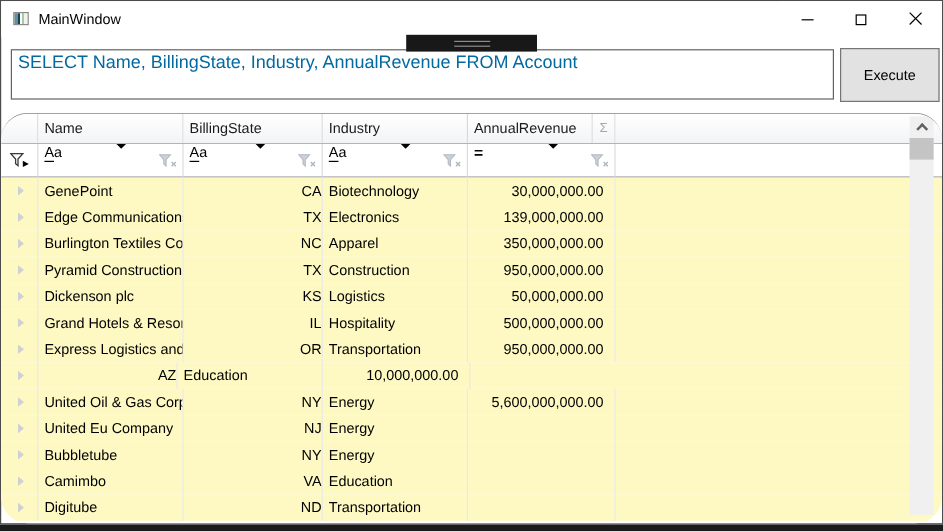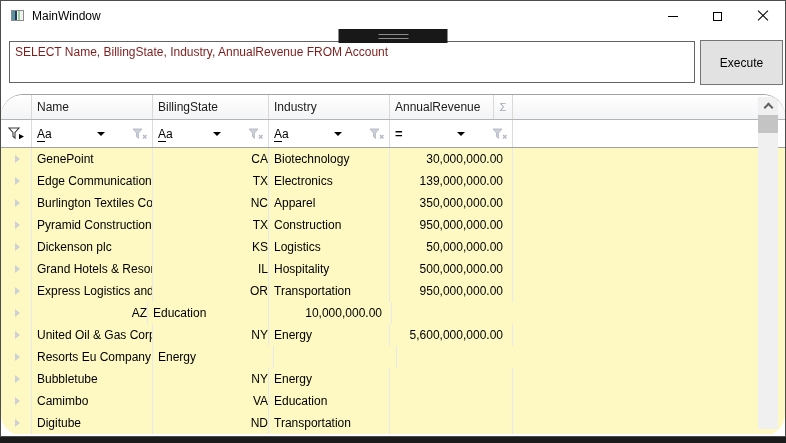--- a/index.html
+++ b/index.html
@@ -29,40 +29,40 @@
 
   
   .splitter { position: absolute; left: 50%; transform: translateX(-50%); top: 28px;
               width: 109px; height: 14px; background: #181818; z-index: 5;
               display: flex; align-items: center; justify-content: center; }
   .grip { width: 30px; height: 5px; border-top: 1px solid #8c8c8c; border-bottom: 1px solid #8c8c8c; }
 
   
   .querybox { position: absolute; left: 8px; top: 40px; width: 686px; height: 42px;
               border: 1px solid #636363; background: #fff; padding: 3px 5px;
-              font-size: 12px; line-height: 15px; color: #7f1d1d; overflow: hidden; white-space: pre-wrap; }
+              font-size: 15px; line-height: 15px; color: #0369a1; overflow: hidden; white-space: pre-wrap; }
   .execbtn { position: absolute; left: 699px; top: 39px; width: 83px; height: 45px;
              background: #e2e2e2; border: 1px solid #757575; font-size: 12px; color: #000;
              display: flex; align-items: center; justify-content: center; }
 
   
   .grid { position: absolute; left: 0; top: 93px; width: 784px; bottom: 0;
           border-top: 1px solid #a2a2a2; background: #fff; overflow: hidden; border-radius: 22px; }
 
   .ghead { display: flex; height: 25px; border-bottom: 1px solid #b4b4b4; }
   .hcell { background: linear-gradient(#ffffff, #f3f4f6); border-right: 1px solid #d9d9d9;
            font-size: 12px; color: #1b1b1b; line-height: 24px; padding-left: 5px;
            white-space: nowrap; overflow: hidden; }
   .h-ind { width: 31px; padding: 0; }
   .h0 { width: 121px; } .h1 { width: 116px; } .h2 { width: 121px; } .h3 { width: 104px; }
   .hsig { width: 19px; padding: 0; text-align: center; color: #a3a8b0; font-size: 11px; }
   .hfill { flex: 1; background: linear-gradient(#ffffff, #f3f4f6); border-right: none; }
 
   .frow { display: flex; height: 28px; border-bottom: 1px solid #a0a0a0; background: #fff; }
-  .fcell { display: flex; align-items: center; border-right: 1px solid #dcdcdc;
+  .fcell { display: flex; border-right: 1px solid #dcdcdc;
            padding: 0 4px 0 5px; gap: 20px; }
   .f-ind { width: 31px; justify-content: center; padding: 0; }
   .fc0 { width: 121px; } .fc1 { width: 116px; } .fc2 { width: 121px; } .fc3 { width: 123px; }
   .ffill { flex: 1; }
   .fglyph { font-size: 12px; color: #000; flex: 1; white-space: nowrap; }
   .fglyph .ul { border-bottom: 1px solid #000; }
   .fglyph.eq { font-weight: 700; font-size: 13px; }
   .caret { width: 0; height: 0; border-left: 4px solid transparent; border-right: 4px solid transparent;
            border-top: 4px solid #000; margin: 0 7px 0 2px; }
   .funnelx { display: flex; align-items: center; }
@@ -261,21 +261,22 @@
             </div>
             <div class="cell c0">United Oil &amp; Gas Corp.</div>
             <div class="cell c1">NY</div>
             <div class="cell c2">Energy</div>
             <div class="cell c3">5,600,000,000.00</div>
           </div>
           <div class="grow">
             <div class="cell ind">
               <span class="rchev"></span>
             </div>
-            <div class="cell c0">Resorts Eu Company</div>
+            <div class="cell c0">United Eu Company</div>
+            <div class="cell c1">NJ</div>
             <div class="cell c2">Energy</div>
             <div class="cell c3"></div>
           </div>
           <div class="grow">
             <div class="cell ind">
               <span class="rchev"></span>
             </div>
             <div class="cell c0">Bubbletube</div>
             <div class="cell c1">NY</div>
             <div class="cell c2">Energy</div>

